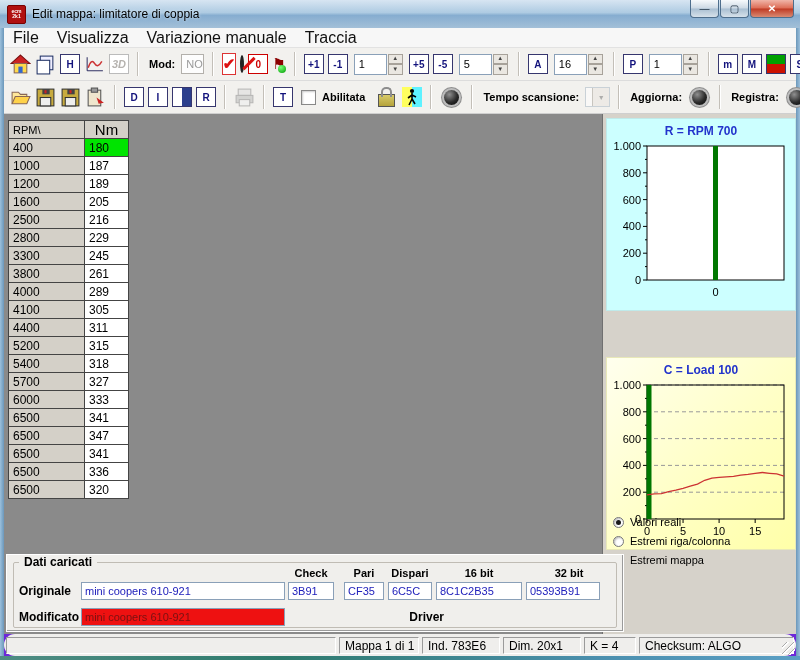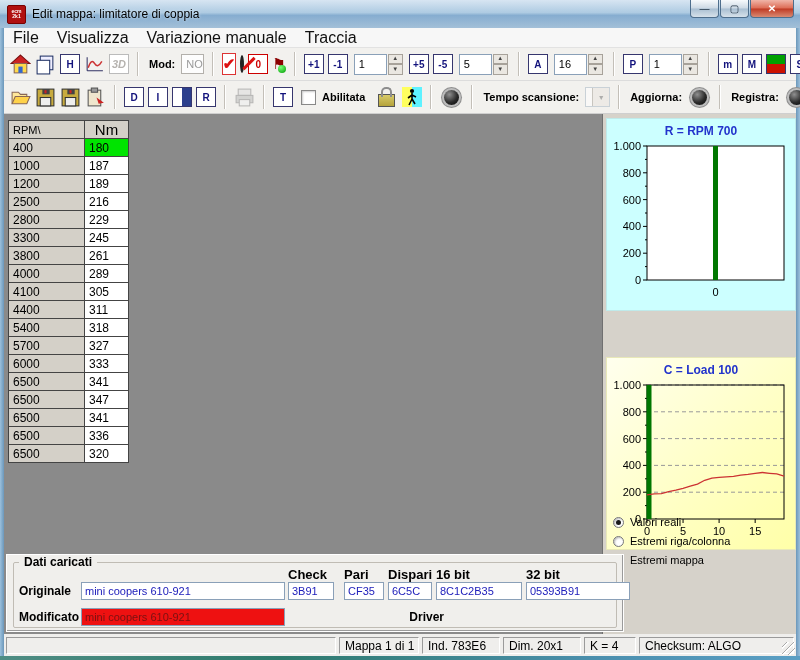--- a/index.html
+++ b/index.html
@@ -92,28 +92,28 @@
   .radios{position:absolute;left:10px;top:402px;display:flex;flex-direction:column;gap:7px;font-size:11px;}
   .radio{display:flex;align-items:center;gap:6px;}
   .rb{width:11px;height:11px;border-radius:50%;background:#fff;border:1px solid #777;
     box-shadow:inset 1px 1px 2px #bbb;box-sizing:border-box;flex:0 0 auto;}
   .rb.on::after{content:'';display:block;width:5px;height:5px;margin:2px;background:#1a1a1a;border-radius:50%;}
   
   .dati{position:absolute;left:2px;top:440px;width:618px;height:78px;background:#f0efec;
     border:1px solid #fff;box-shadow:-1px -1px 0 #9a9a9a inset;box-sizing:border-box;}
   .gb{position:absolute;left:6px;top:7px;right:6px;bottom:3px;border:1px solid #c0bcb4;border-radius:2px;}
   .gleg{position:absolute;left:12px;top:0;background:#f0efec;padding:0 5px;font-weight:bold;font-size:12px;}
-  .hb{position:absolute;top:12px;font-weight:bold;font-size:13px;}
+  .hb{position:absolute;top:12px;font-weight:bold;font-size:11px;text-align:center;}
   .lb{position:absolute;font-weight:bold;font-size:12px;}
   .fld{position:absolute;height:18px;border:1px solid #8aa0b8;background:#fff;font-size:11px;
     color:#2020bb;padding:2px 3px;box-sizing:border-box;white-space:nowrap;overflow:hidden;}
   .fld.red{background:#ee1111;color:#7a1212;}
   
   .status{position:absolute;left:4px;top:634px;width:792px;height:22px;background:#efeeec;
-    display:flex;align-items:center;padding:2px;box-sizing:border-box;gap:3px;font-size:12px;}
+    display:flex;align-items:center;padding:2px;box-sizing:border-box;gap:3px;font-size:12px;border-radius:11px;}
   .scell{height:17px;border:1px solid;border-color:#9a9a9a #fff #fff #9a9a9a;background:#efeeec;
     padding:1px 5px;box-sizing:border-box;white-space:nowrap;overflow:hidden;}
   .grip{position:absolute;right:1px;bottom:1px;width:13px;height:13px;
     background:repeating-linear-gradient(135deg,transparent 0 3px,#aaa 3px 4px,#fff 4px 5px);}
 </style>
 </head>
 <body>
 
 <div class="win">
 
@@ -282,20 +282,24 @@
           </tr>
           <tr>
             <td class="rpm">1000</td>
             <td class="nm">187</td>
           </tr>
           <tr>
             <td class="rpm">1200</td>
             <td class="nm">189</td>
           </tr>
           <tr>
+            <td class="rpm">1600</td>
+            <td class="nm">205</td>
+          </tr>
+          <tr>
             <td class="rpm">2500</td>
             <td class="nm">216</td>
           </tr>
           <tr>
             <td class="rpm">2800</td>
             <td class="nm">229</td>
           </tr>
           <tr>
             <td class="rpm">3300</td>
             <td class="nm">245</td>
@@ -308,20 +312,24 @@
             <td class="rpm">4000</td>
             <td class="nm">289</td>
           </tr>
           <tr>
             <td class="rpm">4100</td>
             <td class="nm">305</td>
           </tr>
           <tr>
             <td class="rpm">4400</td>
             <td class="nm">311</td>
+          </tr>
+          <tr>
+            <td class="rpm">5200</td>
+            <td class="nm">315</td>
           </tr>
           <tr>
             <td class="rpm">5400</td>
             <td class="nm">318</td>
           </tr>
           <tr>
             <td class="rpm">5700</td>
             <td class="nm">327</td>
           </tr>
           <tr>
@@ -440,21 +448,21 @@
       <div class="hb" style="left:381px;width:44px">Dispari</div>
       <div class="hb" style="left:429px;width:86px">16 bit</div>
       <div class="hb" style="left:519px;width:86px">32 bit</div>
 
       <div class="lb" style="left:12px;top:29px">Originale</div>
       <div class="fld" style="left:74px;top:27px;width:204px">mini coopers 610-921</div>
       <div class="fld" style="left:281px;top:27px;width:46px">3B91</div>
       <div class="fld" style="left:337px;top:27px;width:40px">CF35</div>
       <div class="fld" style="left:381px;top:27px;width:44px">6C5C</div>
       <div class="fld" style="left:429px;top:27px;width:86px">8C1C2B35</div>
-      <div class="fld" style="left:519px;top:27px;width:104px">05393B91</div>
+      <div class="fld" style="left:519px;top:27px;width:74px">05393B91</div>
 
       <div class="lb" style="left:12px;top:55px">Modificato</div>
       <div class="fld red" style="left:74px;top:53px;width:204px">mini coopers 610-921</div>
       <div class="lb" style="left:399px;top:55px;width:38px;text-align:right">Driver</div>
     </div>
   </div>
 
   <div class="status">
     <div class="scell" style="flex:0 0 330px"></div>
     <div class="scell" style="flex:0 0 80px">Mappa 1 di 1</div>

